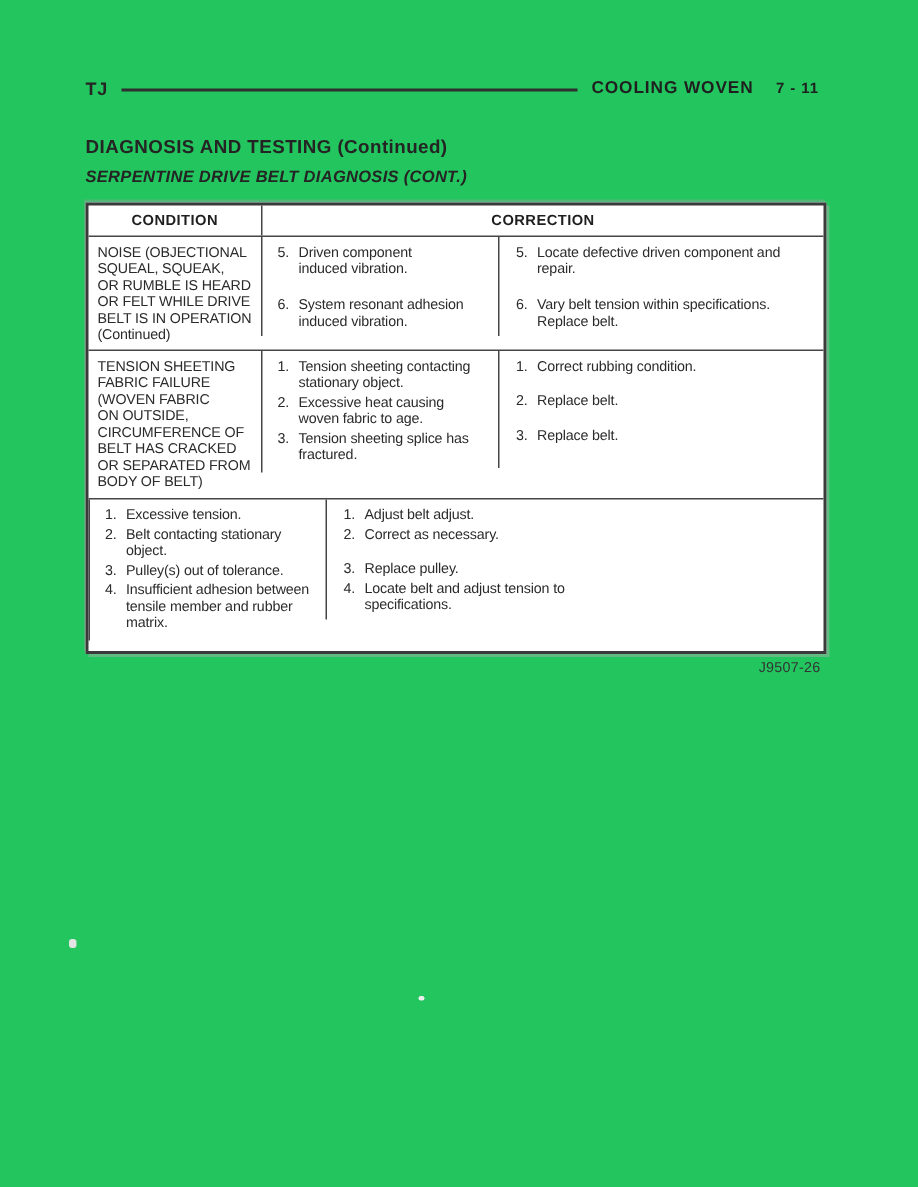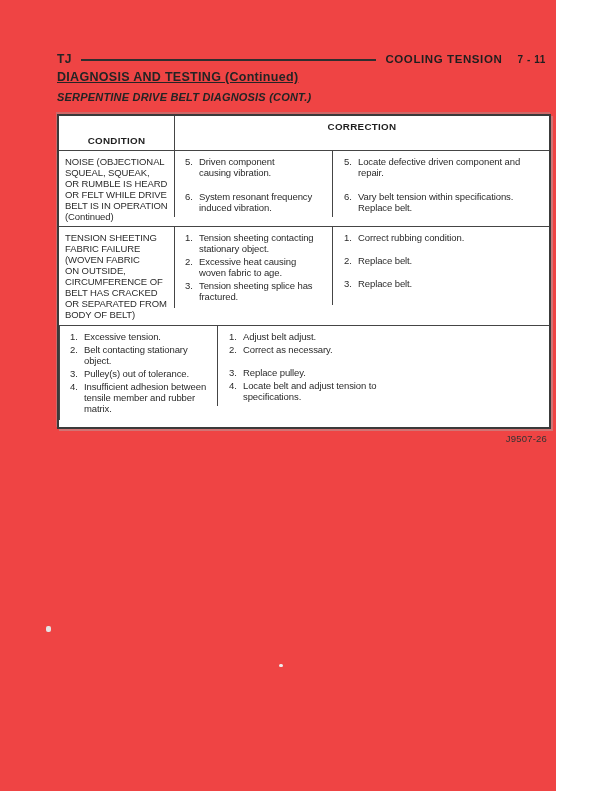--- a/index.html
+++ b/index.html
@@ -1,44 +1,44 @@
 <!DOCTYPE html>
 <html><head>
 <meta charset="utf-8">
 <style>
   html,body { margin:0; padding:0; background:#ffffff; }
   .page {
-    position:relative; width:556px; height:791px; background:#ef4444;
+    position:relative; width:612px; height:791px; background:#22c55e;
     font-family:"Liberation Sans", sans-serif; color:#2b2b2b;
     overflow:hidden;
   }
   .content { padding-top:52px; padding-left:57px; }
 
   
   .masthead { display:flex; align-items:center; width:489px; }
   .mast-model { font-size:12px; font-weight:bold; letter-spacing:0.5px; color:#252525; }
   .mast-rule { flex:1; height:2px; background:#2f2f2f; margin:1px 9px 0 9px; }
   .mast-section { font-size:11.5px; font-weight:bold; letter-spacing:0.6px; color:#1f1f1f; }
   .mast-page { font-size:10px; font-weight:bold; letter-spacing:0.6px; color:#1f1f1f; margin-left:15px; }
 
   
-  .title1 { margin-top:4px; font-size:12.5px; font-weight:bold; letter-spacing:0.3px; color:#242424;text-decoration:underline; }
+  .title1 { margin-top:25px; font-size:12.5px; font-weight:bold; letter-spacing:0.3px; color:#242424; }
   .title2 { margin-top:7px; font-size:11px; font-weight:bold; font-style:italic; letter-spacing:0.2px; color:#242424; }
 
   
   .dtable {
     margin-top:11px; width:494px; box-sizing:border-box;
     border:2px solid #3a3a3a;
     box-shadow: 2px 2px 0 rgba(175,175,175,0.45), -1px -2px 0 rgba(160,160,160,0.4);
     background:#fff;
     font-size:9.5px; line-height:11px; letter-spacing:-0.1px;
   }
   .thead { display:flex; font-weight:bold; font-size:9.8px; letter-spacing:0.3px; }
   .th { padding:5px 2px 4px 2px; text-align:center; box-sizing:border-box; color:#1e1e1e; }
-  .th-1 { width:115px;margin-top:14px; }
+  .th-1 { width:115px; }
   .th-2 { width:158px; border-left:1px solid #454545; }
   .th-3 { flex:1; border-left:1px solid #454545; }
 
   .trow { display:flex; border-top:1px solid #454545; align-items:flex-start; }
   .cond {
     width:115px; box-sizing:border-box; padding:5px 5px 4px 6px;
     white-space:pre-line; color:#2b2b2b;
   }
   .causes { width:158px; box-sizing:border-box; border-left:1px solid #454545; padding:5px 6px 4px 10px; }
   .corrs { flex:1; border-left:1px solid #454545; padding:5px 6px 4px 11px; }
@@ -70,21 +70,21 @@
 </style>
 </head>
 <body>
 
 <div class="page">
   <div class="content">
 
     <div class="masthead">
       <span class="mast-model">TJ</span>
       <span class="mast-rule"></span>
-      <span class="mast-section">COOLING TENSION</span>
+      <span class="mast-section">COOLING WOVEN</span>
       <span class="mast-page">7 - 11</span>
     </div>
 
     <div class="title1">DIAGNOSIS AND TESTING (Continued)</div>
     <div class="title2">SERPENTINE DRIVE BELT DIAGNOSIS (CONT.)</div>
 
     <div class="dtable">
 
       <div class="thead">
         <div class="th th-1">CONDITION</div>
@@ -95,25 +95,25 @@
         <div class="cond">NOISE (OBJECTIONAL
 SQUEAL, SQUEAK,
 OR RUMBLE IS HEARD
 OR FELT WHILE DRIVE
 BELT IS IN OPERATION
 (Continued)</div>
         <div class="causes">
           <div class="item i0">
             <span class="num">5.</span>
             <span class="txt">Driven component
-causing vibration.</span>
+induced vibration.</span>
           </div>
           <div class="item i1">
             <span class="num">6.</span>
-            <span class="txt">System resonant frequency
+            <span class="txt">System resonant adhesion
 induced vibration.</span>
           </div>
         </div>
         <div class="corrs">
           <div class="item i0">
             <span class="num">5.</span>
             <span class="txt">Locate defective driven component and
 repair.</span>
           </div>
           <div class="item i1">

